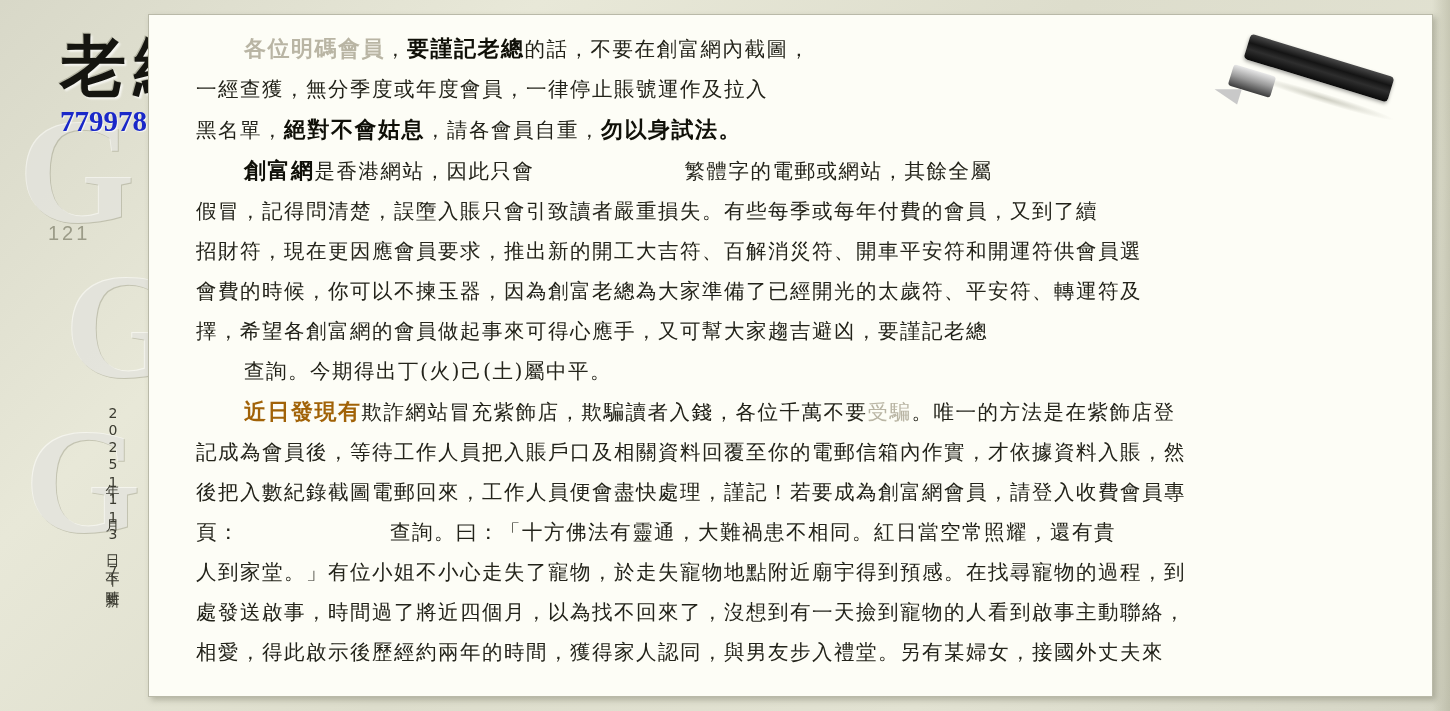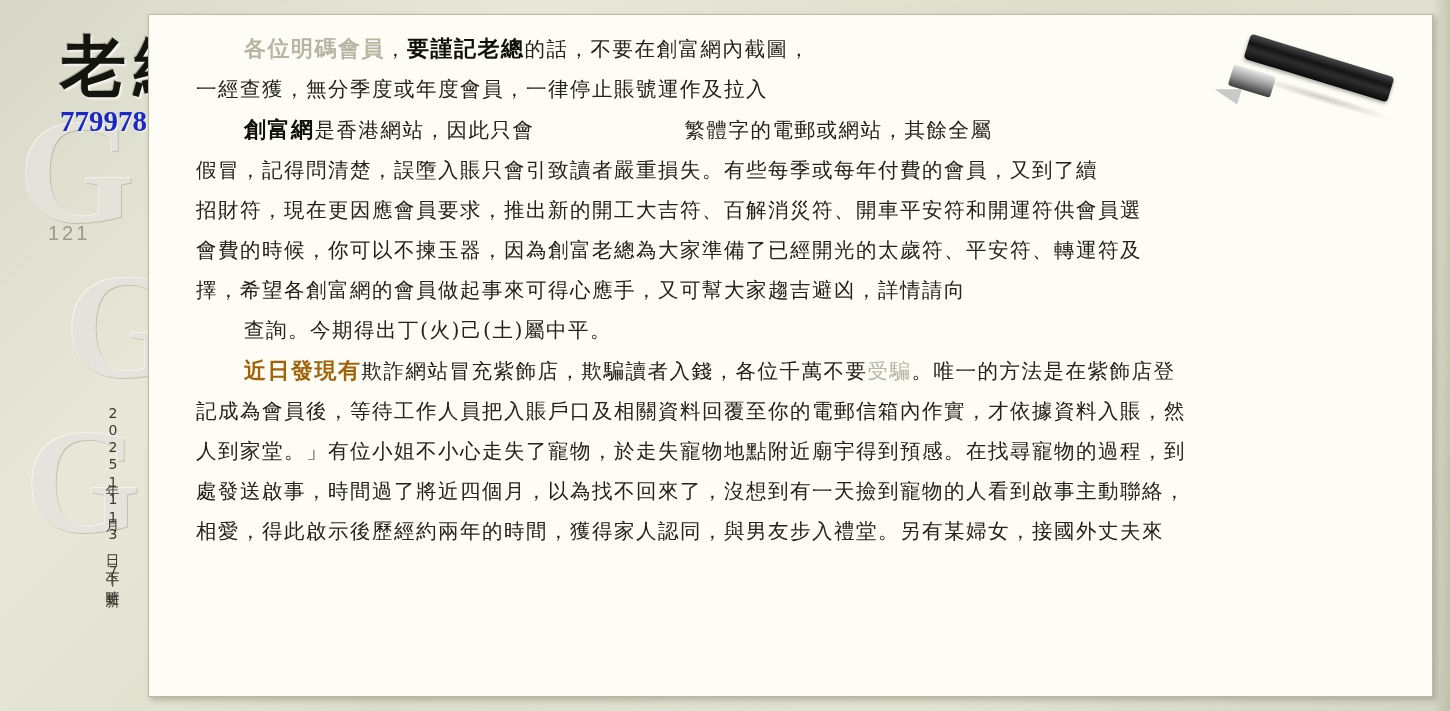--- a/index.html
+++ b/index.html
@@ -216,28 +216,31 @@
   <div id="article-panel">
     <div id="pen">
       <div class="pen-shadow"></div>
       <div class="pen-body"></div>
       <div class="pen-cap"></div>
       <div class="pen-tip"></div>
     </div>
     <div id="article-inner">
         <div class="para indent"><span class="bold-em faded">各位明碼會員</span><span>，</span><span class="bold-em">要謹記老總</span><span>的話，不要在創富網內截圖，</span></div>
         <div class="para"><span>一經查獲，無分季度或年度會員，一律停止賬號運作及拉入</span></div>
+        <div class="para"><span>黑名單，</span><span class="bold-em">絕對不會姑息</span><span>，請各會員自重，</span><span class="bold-em">勿以身試法。</span></div>
         <div class="para indent"><span class="bold-em">創富網</span><span>是香港網站，因此只會</span><span class="blank-gap">                    </span><span>繁體字的電郵或網站，其餘全屬</span></div>
         <div class="para"><span>假冒，記得問清楚，誤墮入賬只會引致讀者嚴重損失。有些每季或每年付費的會員，又到了續</span></div>
         <div class="para"><span>招財符，現在更因應會員要求，推出新的開工大吉符、百解消災符、開車平安符和開運符供會員選</span></div>
         <div class="para"><span>會費的時候，你可以不揀玉器，因為創富老總為大家準備了已經開光的太歲符、平安符、轉運符及</span></div>
-        <div class="para"><span>擇，希望各創富網的會員做起事來可得心應手，又可幫大家趨吉避凶，詳情請向</span></div>
+        <div class="para"><span>擇，希望各創富網的會員做起事來可得心應手，又可幫大家趨吉避凶，要謹記老總</span></div>
         <div class="para indent"><span>查詢。今期得出丁(火)己(土)屬中平。</span></div>
         <div class="para indent"><span class="bold-em semi-faded">近日發現有</span><span>欺詐網站冒充紫飾店，欺騙讀者入錢，各位千萬不要</span><span class="faded">受騙</span><span>。唯一的方法是在紫飾店登</span></div>
         <div class="para"><span>記成為會員後，等待工作人員把入賬戶口及相關資料回覆至你的電郵信箱內作實，才依據資料入賬，然</span></div>
+        <div class="para"><span>後把入數紀錄截圖電郵回來，工作人員便會盡快處理，謹記！若要成為創富網會員，請登入收費會員專</span></div>
+        <div class="para"><span>頁：</span><span class="blank-gap">                  </span><span>查詢。曰：「十方佛法有靈通，大難禍患不相同。紅日當空常照耀，還有貴</span></div>
         <div class="para"><span>人到家堂。」有位小姐不小心走失了寵物，於走失寵物地點附近廟宇得到預感。在找尋寵物的過程，到</span></div>
         <div class="para"><span>處發送啟事，時間過了將近四個月，以為找不回來了，沒想到有一天撿到寵物的人看到啟事主動聯絡，</span></div>
         <div class="para"><span>相愛，得此啟示後歷經約兩年的時間，獲得家人認同，與男友步入禮堂。另有某婦女，接國外丈夫來</span></div>
       </div>
   </div>
 
   <div id="right-edge"></div>
 </div>
 
 </body></html>

